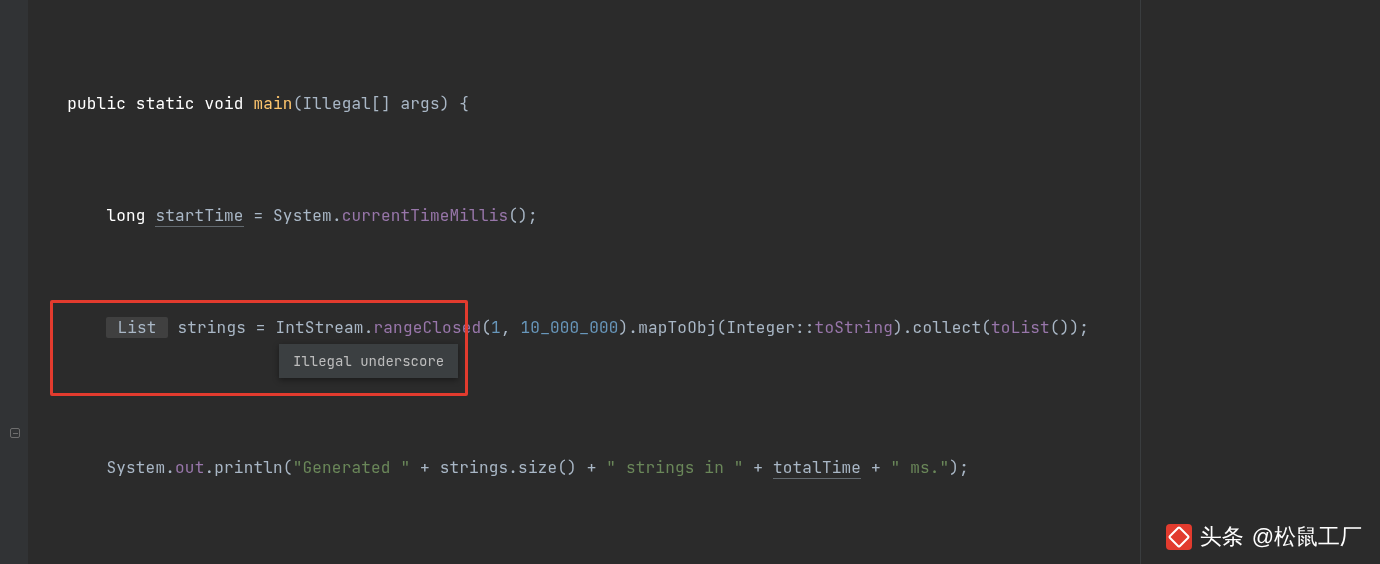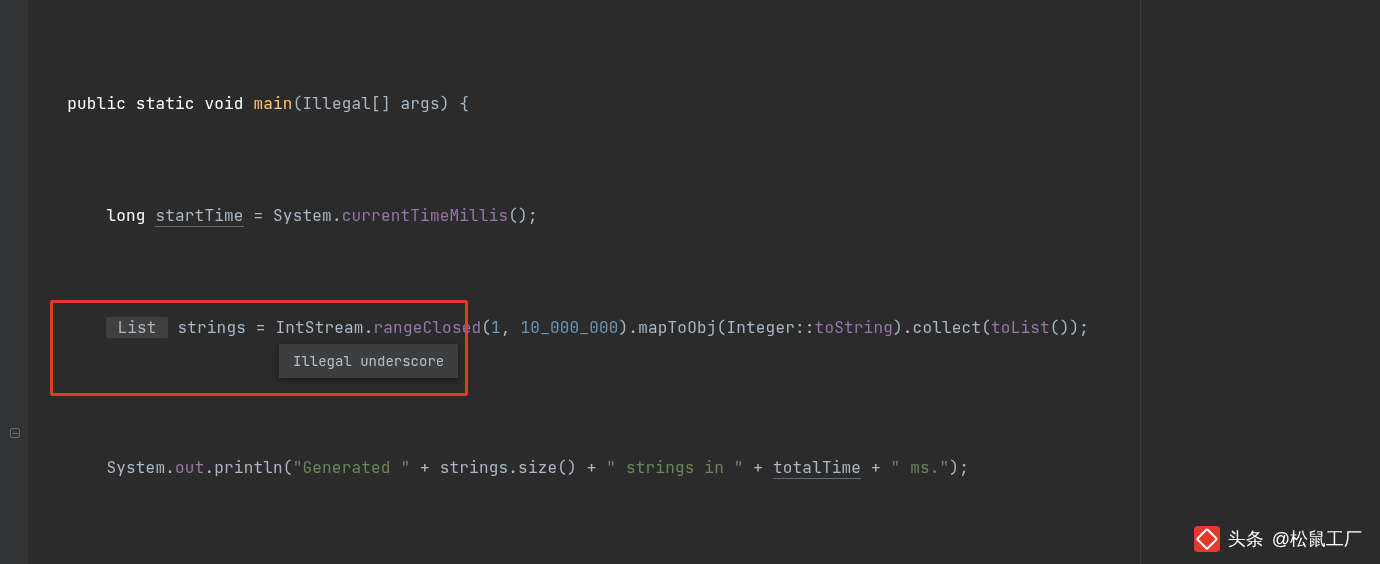--- a/index.html
+++ b/index.html
@@ -15,21 +15,21 @@
   .meth { color:#ffc66d; }
   .str  { color:#6a8759; }        
   .num  { color:#6897bb; }
   .pnc  { color:#a9b7c6; }
   .und  { border-bottom:1px solid rgba(169,183,198,.45);text-align:right; }   
   .hl   { background:#404040; border-radius:2px; padding:0 11px; }
   .errbox { position:absolute; border:3px solid #e23b2e; border-radius:2px; pointer-events:none; }
   .tooltip{ position:absolute; background:#3b3f41; color:#bdbdbd; padding:8px 14px; font-family:inherit; font-size:14px; box-shadow:0 2px 6px rgba(0,0,0,.4); }
   .gicon  { position:absolute; left:10px; width:10px; height:10px; border:1px solid #6e6e6e; border-radius:2px; }
   .gicon::before{content:"";position:absolute;left:2px;top:4px;width:5px;height:1px;background:#6e6e6e;}
-  .watermark{ position:absolute; right:18px; bottom:12px; color:#ffffff; font-family:-apple-system,BlinkMacSystemFont,"Segoe UI",sans-serif; font-size:18px; display:flex; align-items:center; gap:8px;}
+  .watermark{ position:absolute; right:18px; bottom:12px; color:#ffffff; font-family:-apple-system,BlinkMacSystemFont,"Segoe UI",sans-serif; font-size:22px; display:flex; align-items:center; gap:8px;}
   .watermark .logo{ width:26px; height:26px; background:#e23b2e; border-radius:4px; position:relative; }
   .watermark .logo::after{content:"";position:absolute;inset:5px;border:2px solid #fff;border-radius:2px;transform:rotate(45deg);} 
 </style>
 </head>
 <body>
 
 <div class="editor">
   <div class="gutter">
     <div class="gicon" style="top:428px"></div>
   </div>

